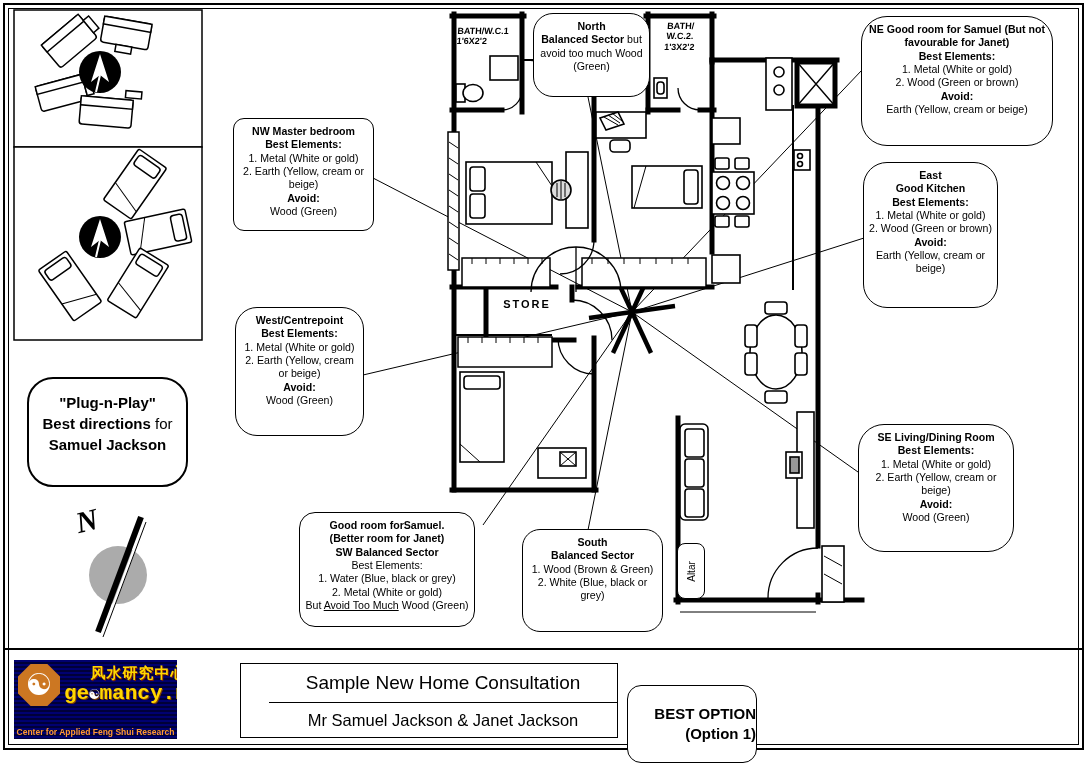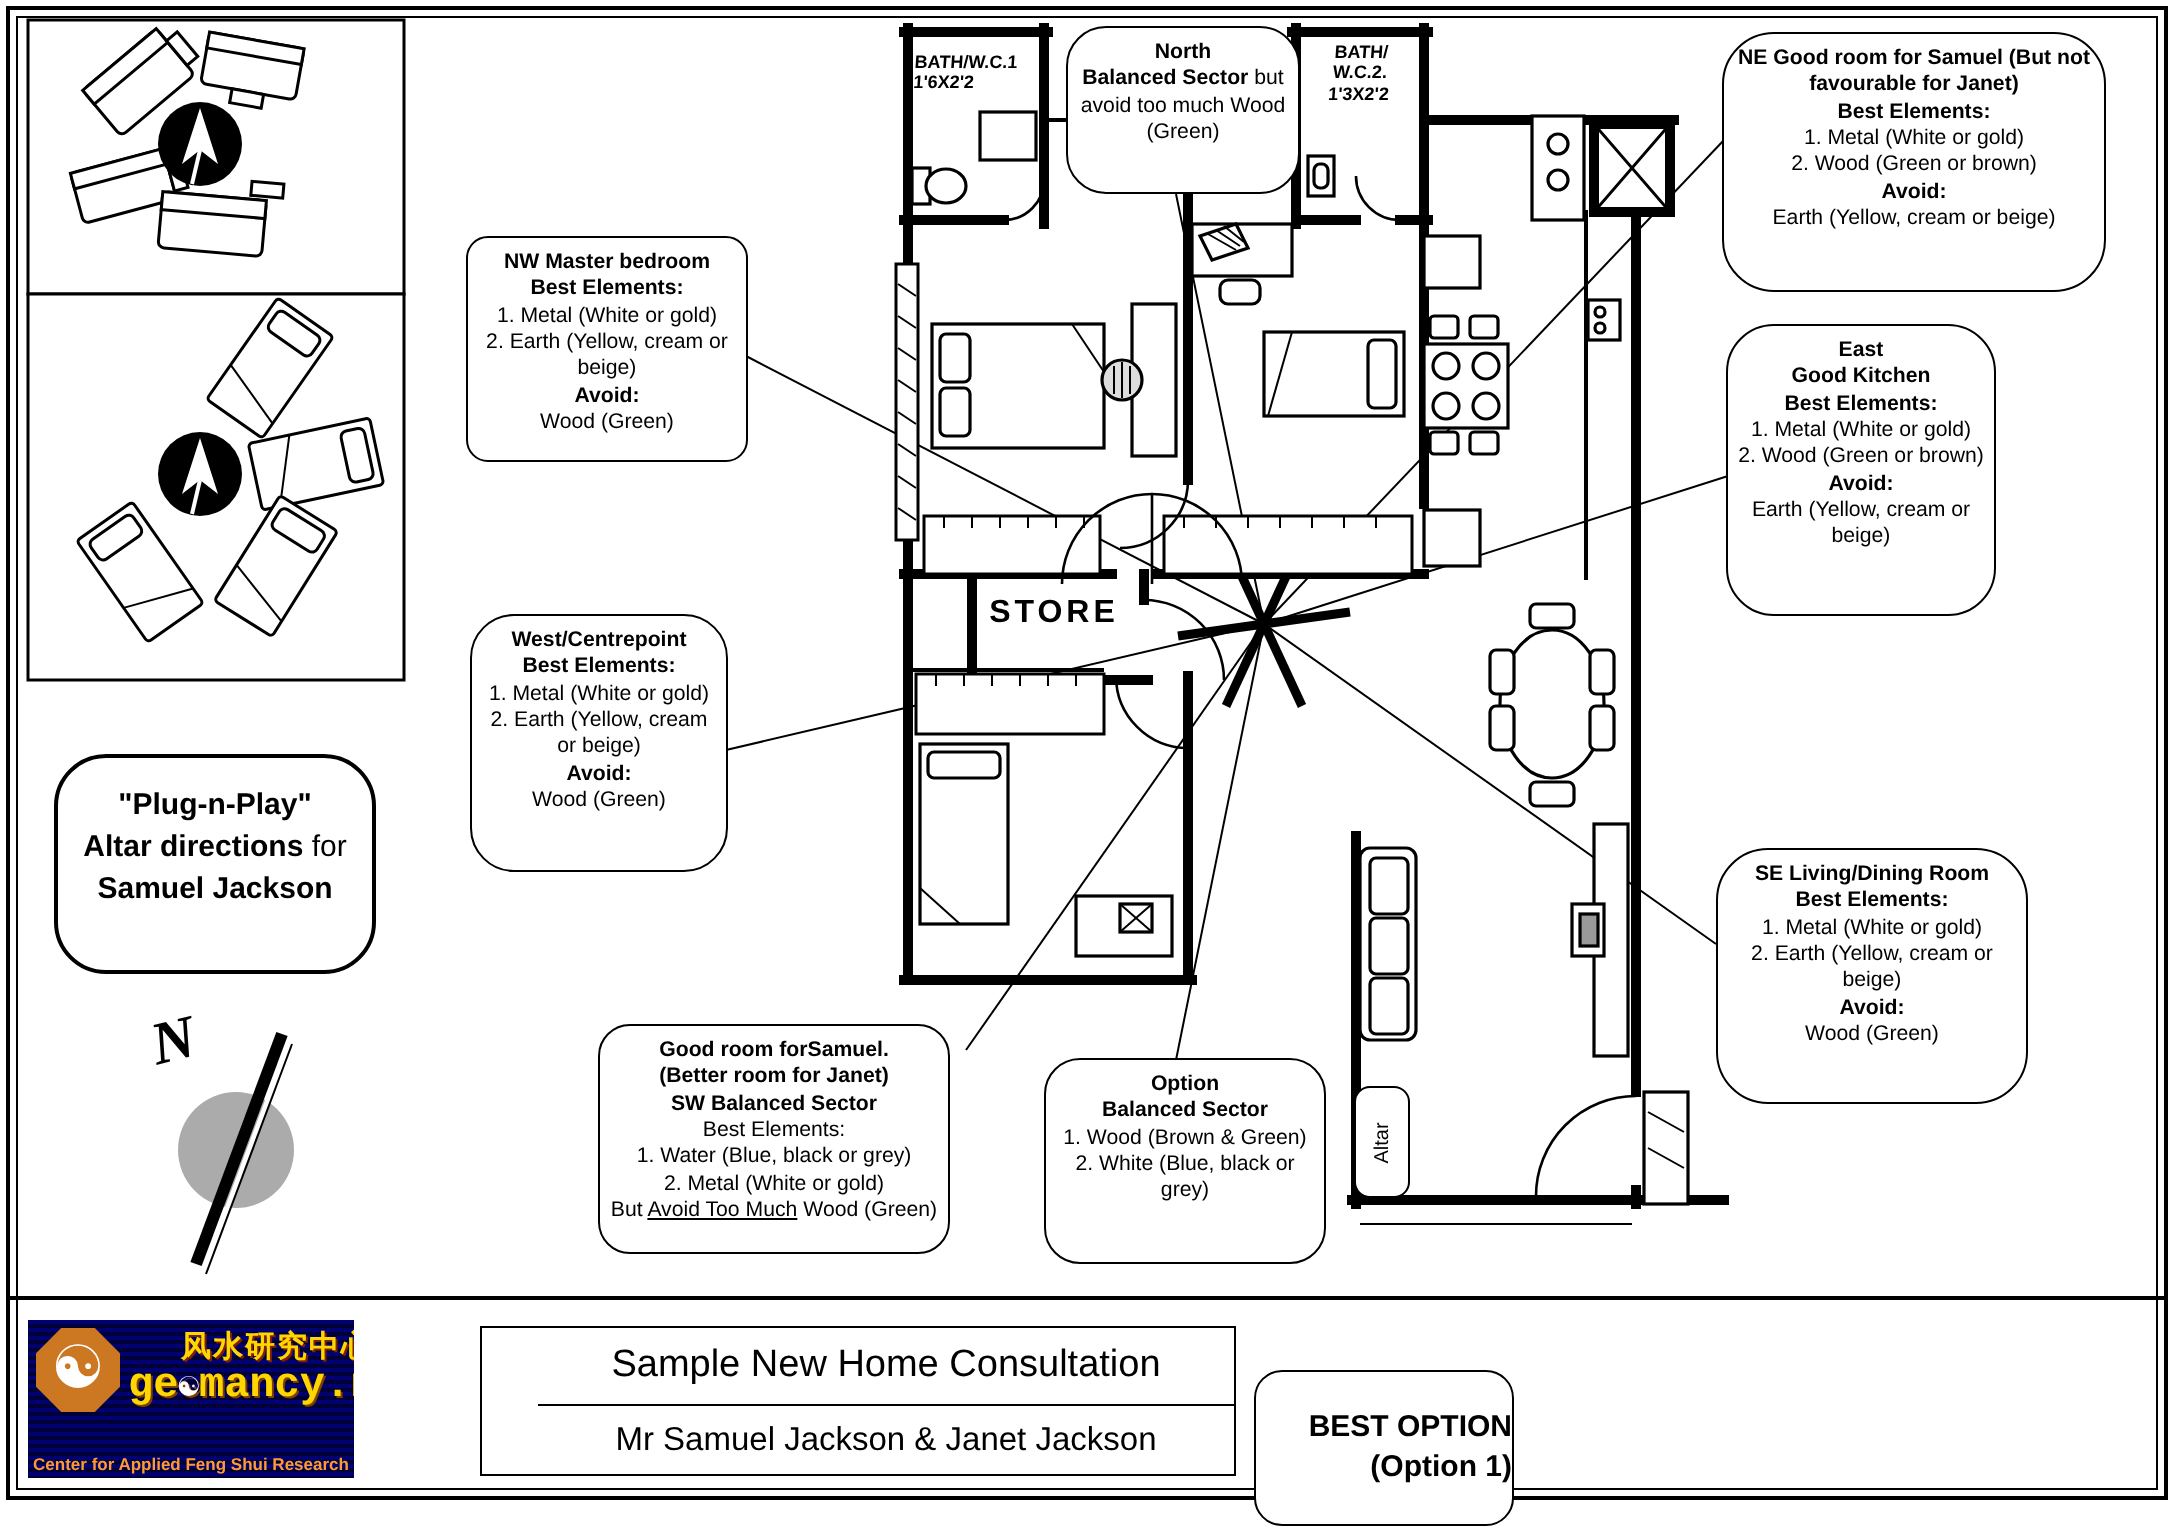--- a/index.html
+++ b/index.html
@@ -11,21 +11,21 @@
   svg{position:absolute;left:0;top:0;}
   
   .callout{position:absolute;background:#fff;border:1.5px solid #000;border-radius:22px;
            font-size:10.6px;line-height:1.26;text-align:center;padding:6px 5px;
            box-sizing:border-box;z-index:3;}
   .b{font-weight:bold;}
   .u{text-decoration:underline;}
   
   .plabel{position:absolute;z-index:2;font-weight:bold;}
   .bathlabel{font-size:9px;line-height:1.15;letter-spacing:0;transform:skewX(-4deg);}
-  .storelabel{font-size:16px;letter-spacing:2px;}
+  .storelabel{font-size:11px;letter-spacing:2px;}
   .altar{position:absolute;z-index:3;width:26px;height:54px;border:1px solid #000;border-radius:8px;
          background:#fff;display:flex;align-items:center;justify-content:center;}
   .altar span{transform:rotate(-90deg);font-size:10px;white-space:nowrap;}
   .nlabel{position:absolute;z-index:3;font-family:"Liberation Serif",serif;font-style:italic;
           font-weight:bold;font-size:30px;transform:rotate(-14deg);}
   
   .plug{position:absolute;left:27px;top:377px;width:161px;height:110px;border:2px solid #000;
         border-radius:26px;background:#fff;z-index:3;text-align:center;font-size:15px;
         line-height:1.4;padding-top:13px;box-sizing:border-box;}
   
@@ -378,29 +378,29 @@
     <div class="b">Good room forSamuel.</div>
     <div class="b">(Better room for Janet)</div>
     <div class="b">SW Balanced Sector</div>
     <div>Best Elements:</div>
     <div>1. Water (Blue, black or grey)</div>
     <div>2. Metal (White or gold)</div>
     <div><span>But </span><span class="u">Avoid Too Much</span><span> Wood (Green)</span></div>
   </div>
 
   <div class="callout" style="left:522px;top:529px;width:141px;height:103px;border-radius:18px;">
-    <div class="b">Option</div>
+    <div class="b">South</div>
     <div class="b">Balanced Sector</div>
     <div>1. Wood (Brown &amp; Green)</div>
     <div>2. White (Blue, black or grey)</div>
   </div>
 
   <div class="plug">
     <div class="b">"Plug-n-Play"</div>
-    <div><span class="b">Altar directions</span><span> for</span></div>
+    <div><span class="b">Best directions</span><span> for</span></div>
     <div class="b">Samuel Jackson</div>
   </div>
 
   <div class="logo">
     <div class="logo-row">
       <span class="bagua">
           <span class="yy">☯</span>
         </span>
       <span class="logo-right">
         <span class="chinese">风水研究中心</span>

